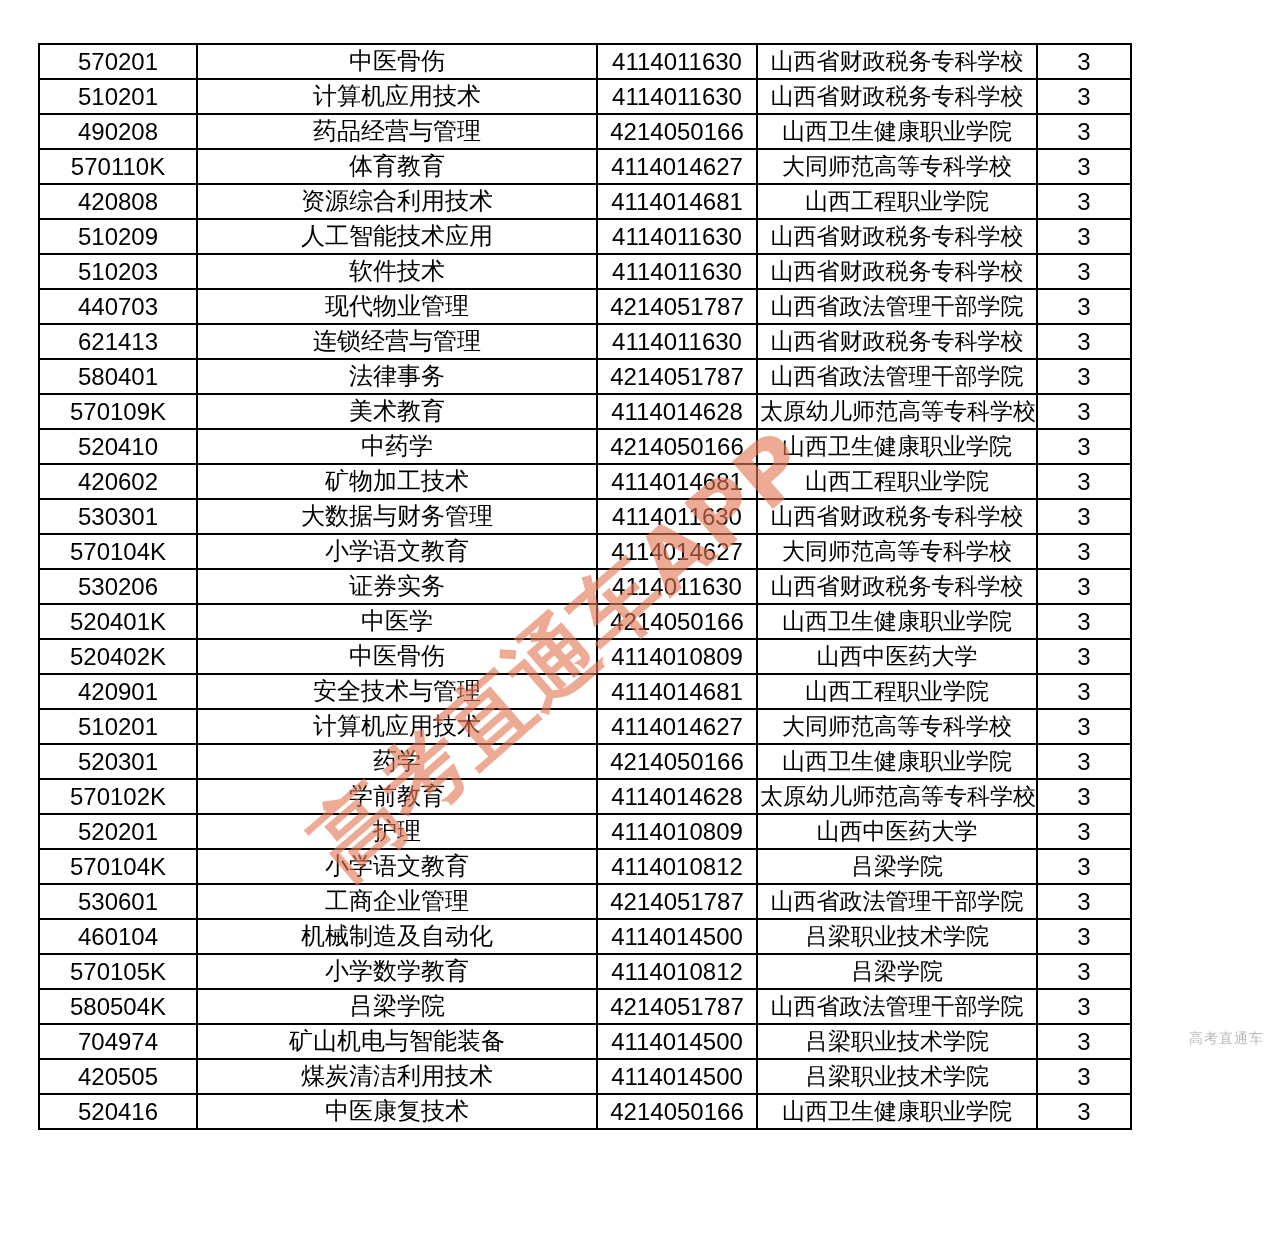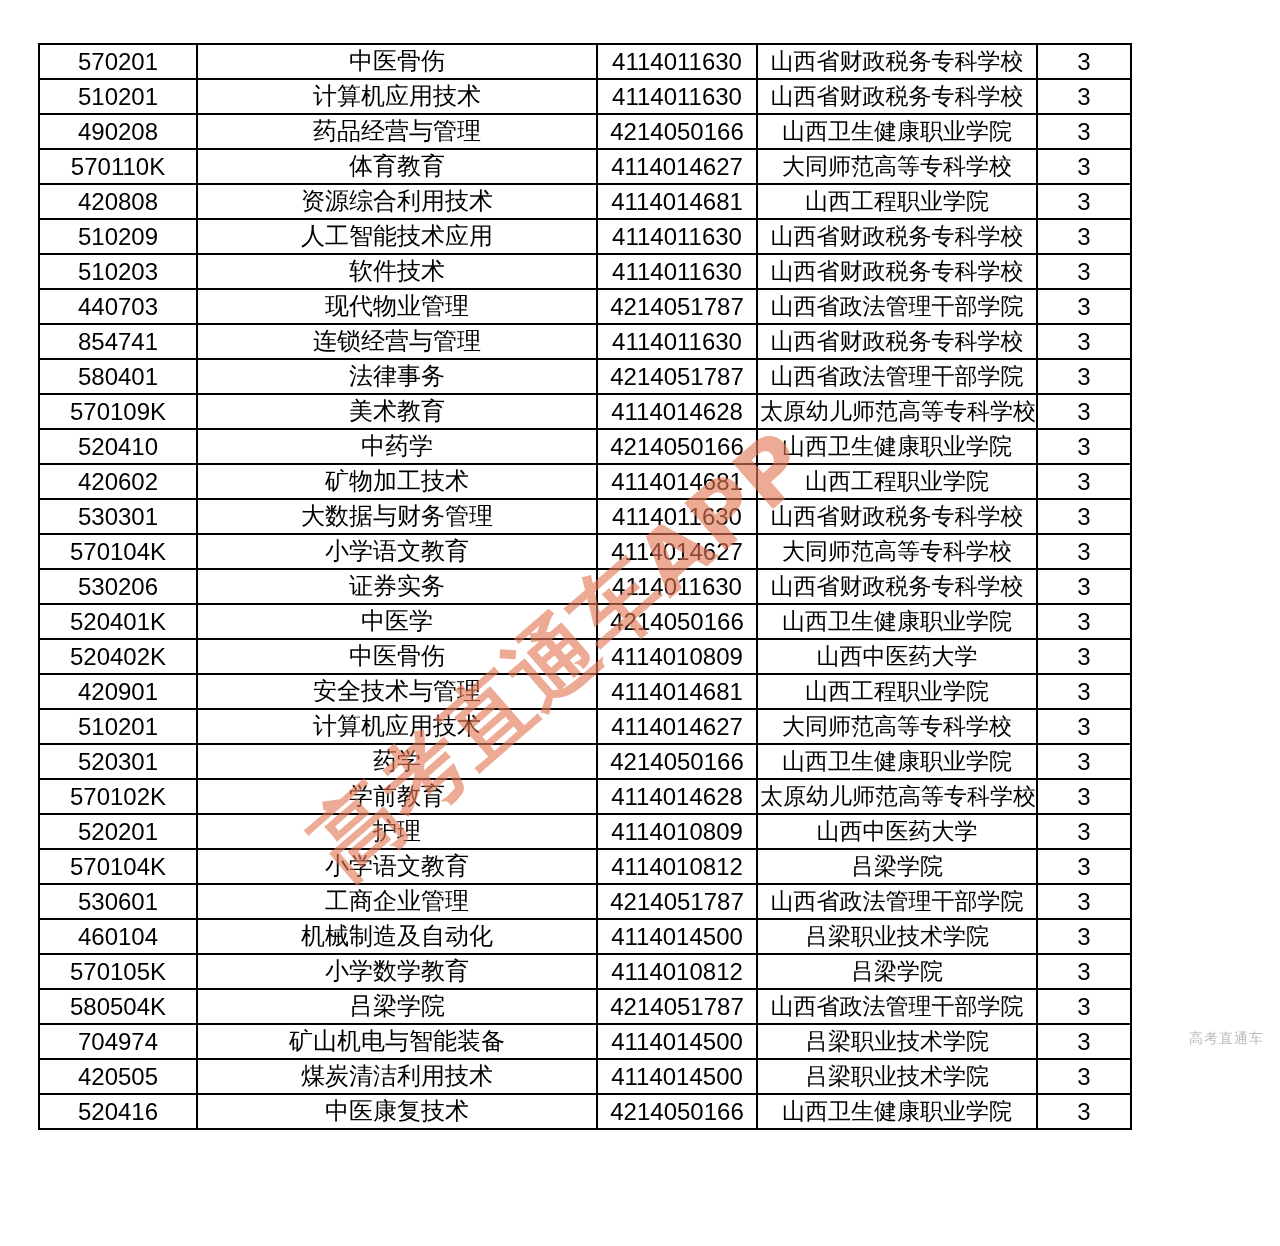--- a/index.html
+++ b/index.html
@@ -156,21 +156,21 @@
           <td class="cell-years">3</td>
         </tr>
         <tr>
           <td class="cell-code">440703</td>
           <td class="cell-major">现代物业管理</td>
           <td class="cell-school-code">4214051787</td>
           <td class="cell-school">山西省政法管理干部学院</td>
           <td class="cell-years">3</td>
         </tr>
         <tr>
-          <td class="cell-code">854741</td>
+          <td class="cell-code">621413</td>
           <td class="cell-major">连锁经营与管理</td>
           <td class="cell-school-code">4114011630</td>
           <td class="cell-school">山西省财政税务专科学校</td>
           <td class="cell-years">3</td>
         </tr>
         <tr>
           <td class="cell-code">580401</td>
           <td class="cell-major">法律事务</td>
           <td class="cell-school-code">4214051787</td>
           <td class="cell-school">山西省政法管理干部学院</td>

